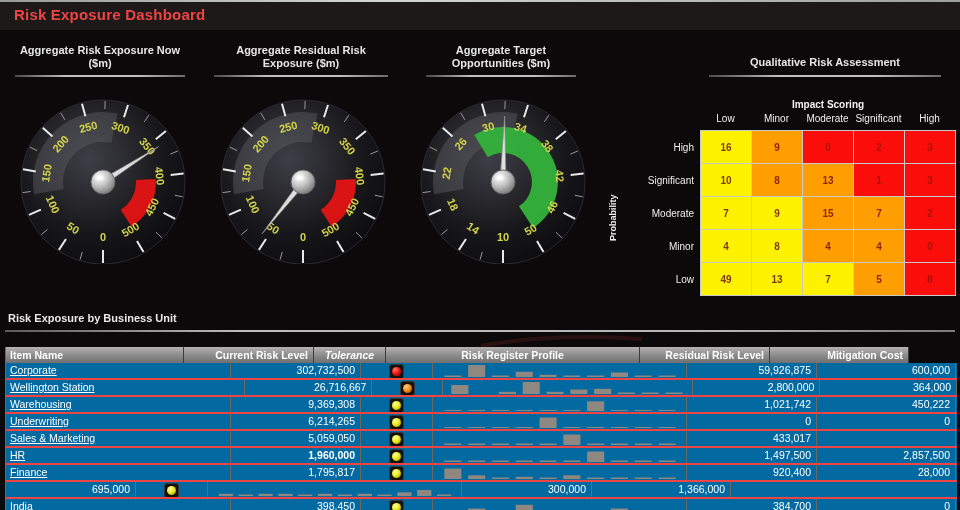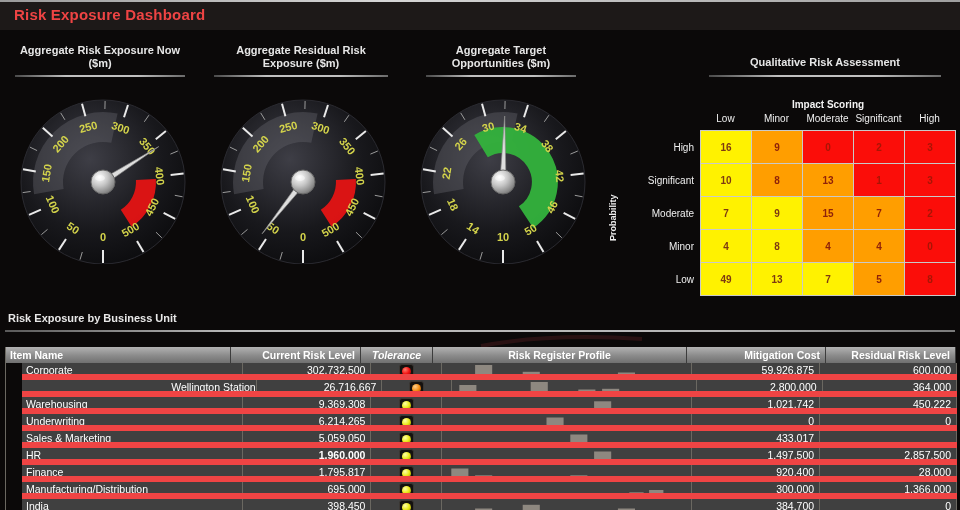--- a/index.html
+++ b/index.html
@@ -28,21 +28,21 @@
   #matrix-rows{position:absolute;left:630px;top:131px;width:64px;}
   .m-rowlab{height:33px;line-height:33px;text-align:right;font-size:10px;color:#efefef;}
   .prob-label{position:absolute;left:608px;top:148px;height:140px;writing-mode:vertical-rl;transform:rotate(180deg);font-size:9px;font-weight:bold;color:#efefef;text-align:center;}
   .section-title{position:absolute;left:8px;top:312px;font-size:11px;font-weight:bold;color:#e8e8e8;}
   .section-underline{position:absolute;left:5px;top:330px;width:950px;height:2px;background:linear-gradient(90deg,#5a5a5a,#bdbdbd 25%,#b5b5b5 75%,#7a7a7a);}
   .swoosh{position:absolute;left:478px;top:332px;}
   #business-table{position:absolute;left:5px;top:347px;width:951px;border-left:1px solid #6b6861;}
   #table-header{display:flex;height:16px;}
   .th{box-sizing:border-box;height:16px;line-height:16px;font-size:10.5px;font-weight:bold;color:#fff;
       background:linear-gradient(#b2b2b2,#8a8a8a 55%,#707070);border-right:1px solid #3c3c3c;overflow:hidden;white-space:nowrap;}
-  .tr{display:flex;height:17px;background:#404040;border-bottom:6px solid #ef4444;box-sizing:border-box;margin-left:16px;}
+  .tr{display:flex;height:17px;background:#0369a1;border-bottom:2px solid #ef4444;box-sizing:border-box;}
   .td{box-sizing:border-box;border-right:1px solid #6b6861;height:100%;font-size:10.5px;color:#fff;line-height:15px;overflow:hidden;white-space:nowrap;}
   .al{text-align:left;padding-left:4px;} .ar{text-align:right;padding-right:5px;} .ac{text-align:center;}
   .item-link{color:#fff;text-decoration:underline;font-size:10.5px;}
   .tol-box{display:inline-block;width:13px;height:13px;margin-top:1px;background:#14110f;border:1px solid #3b3733;border-radius:3px;line-height:0;}
   .tol-dot{display:inline-block;width:9px;height:9px;margin:2px;border-radius:50%;}
   .tol-red{background:radial-gradient(circle at 35% 30%,#ff7a6a,#f21111 50%,#7e0000);}
   .tol-orange{background:radial-gradient(circle at 35% 30%,#ffcf8a,#f28a11 50%,#7e4200);}
   .tol-yellow{background:radial-gradient(circle at 35% 30%,#ffffa8,#e8e813 50%,#7e7e00);}
 </style>
 </head>
@@ -276,26 +276,26 @@
   <div class="prob-label">Probability</div>
 
   <div class="section-title">Risk Exposure by Business Unit</div>
   <div class="section-underline"></div>
   <svg class="swoosh" width="170" height="18">
     <path d="M 3 14 Q 72 1 164 7" stroke="#44171a" stroke-width="4" fill="none" opacity="0.55"></path>
   </svg>
 
   <div id="business-table">
     <div id="table-header">
-        <div class="th al" style="width: 225px;">Item Name</div>
+        <div class="th al" style="width: 178px;">Item Name</div>
         <div class="th ar" style="width: 130px;">Current Risk Level</div>
         <div class="th ac" style="width: 72px; font-style: italic;">Tolerance</div>
         <div class="th ac" style="width: 254px;">Risk Register Profile</div>
+        <div class="th ar" style="width: 130px;">Residual Risk Level</div>
         <div class="th ar" style="width: 139px;">Mitigation Cost</div>
-        <div class="th ar" style="width: 130px;">Residual Risk Level</div>
       </div>
     <div id="table-body">
         <div class="tr">
           <div class="td al" style="width: 225px;"><a class="item-link" href="#">Corporate</a></div>
           <div class="td ar" style="width: 130px;">302,732,500</div>
           <div class="td ac" style="width: 72px;"><span class="tol-box"><span class="tol-dot tol-red"></span></span></div>
           <div class="td ac" style="width: 254px;"><svg width="246" height="15" viewBox="0 0 246 15">
               <rect x="7.3" y="12.5" width="17.1" height="1.5" fill="#8e8880"></rect>
               <rect x="31.1" y="2.0" width="17.1" height="12.0" fill="#8e8880"></rect>
               <rect x="54.9" y="12.5" width="17.1" height="1.5" fill="#8e8880"></rect>
@@ -304,21 +304,21 @@
               <rect x="126.3" y="12.5" width="17.1" height="1.5" fill="#8e8880"></rect>
               <rect x="150.1" y="12.5" width="17.1" height="1.5" fill="#8e8880"></rect>
               <rect x="173.9" y="9.5" width="17.1" height="4.5" fill="#8e8880"></rect>
               <rect x="197.7" y="12.5" width="17.1" height="1.5" fill="#8e8880"></rect>
               <rect x="221.5" y="12.5" width="17.1" height="1.5" fill="#8e8880"></rect>
             </svg></div>
           <div class="td ar" style="width: 130px;">59,926,875</div>
           <div class="td ar" style="width: 139px;">600,000</div>
         </div>
         <div class="tr">
-          <div class="td al" style="width: 243px; text-align: right;"><a class="item-link" href="#">Wellington Station</a></div>
+          <div class="td al" style="width: 243px;"><a class="item-link" href="#">Wellington Station</a></div>
           <div class="td ar" style="width: 130px;">26,716,667</div>
           <div class="td ac" style="width: 72px;"><span class="tol-box"><span class="tol-dot tol-orange"></span></span></div>
           <div class="td ac" style="width: 254px;"><svg width="246" height="15" viewBox="0 0 246 15">
               <rect x="7.3" y="5.0" width="17.1" height="9.0" fill="#8e8880"></rect>
               <rect x="54.9" y="11.8" width="17.1" height="2.3" fill="#8e8880"></rect>
               <rect x="78.7" y="2.0" width="17.1" height="12.0" fill="#8e8880"></rect>
               <rect x="102.5" y="11.8" width="17.1" height="2.3" fill="#8e8880"></rect>
               <rect x="126.3" y="9.5" width="17.1" height="4.5" fill="#8e8880"></rect>
               <rect x="150.1" y="8.8" width="17.1" height="5.3" fill="#8e8880"></rect>
               <rect x="173.9" y="12.5" width="17.1" height="1.5" fill="#8e8880"></rect>
@@ -417,21 +417,20 @@
               <rect x="126.3" y="10.3" width="17.1" height="3.8" fill="#8e8880"></rect>
               <rect x="150.1" y="12.5" width="17.1" height="1.5" fill="#8e8880"></rect>
               <rect x="173.9" y="12.5" width="17.1" height="1.5" fill="#8e8880"></rect>
               <rect x="197.7" y="12.5" width="17.1" height="1.5" fill="#8e8880"></rect>
               <rect x="221.5" y="12.5" width="17.1" height="1.5" fill="#8e8880"></rect>
             </svg></div>
           <div class="td ar" style="width: 130px;">920,400</div>
           <div class="td ar" style="width: 139px;">28,000</div>
         </div>
         <div class="tr">
-          <div class="td al" style="width: 225px;"><a class="item-link" href="#">Manufacturing/Distribution</a></div>
           <div class="td ar" style="width: 130px;">695,000</div>
           <div class="td ac" style="width: 72px;"><span class="tol-box"><span class="tol-dot tol-yellow"></span></span></div>
           <div class="td ac" style="width: 254px;"><svg width="246" height="15" viewBox="0 0 246 15">
               <rect x="6.8" y="11.8" width="14.3" height="2.3" fill="#8e8880"></rect>
               <rect x="26.6" y="12.5" width="14.3" height="1.5" fill="#8e8880"></rect>
               <rect x="46.4" y="11.8" width="14.3" height="2.3" fill="#8e8880"></rect>
               <rect x="66.3" y="11.8" width="14.3" height="2.3" fill="#8e8880"></rect>
               <rect x="86.1" y="12.5" width="14.3" height="1.5" fill="#8e8880"></rect>
               <rect x="105.9" y="11.8" width="14.3" height="2.3" fill="#8e8880"></rect>
               <rect x="125.8" y="12.5" width="14.3" height="1.5" fill="#8e8880"></rect>

